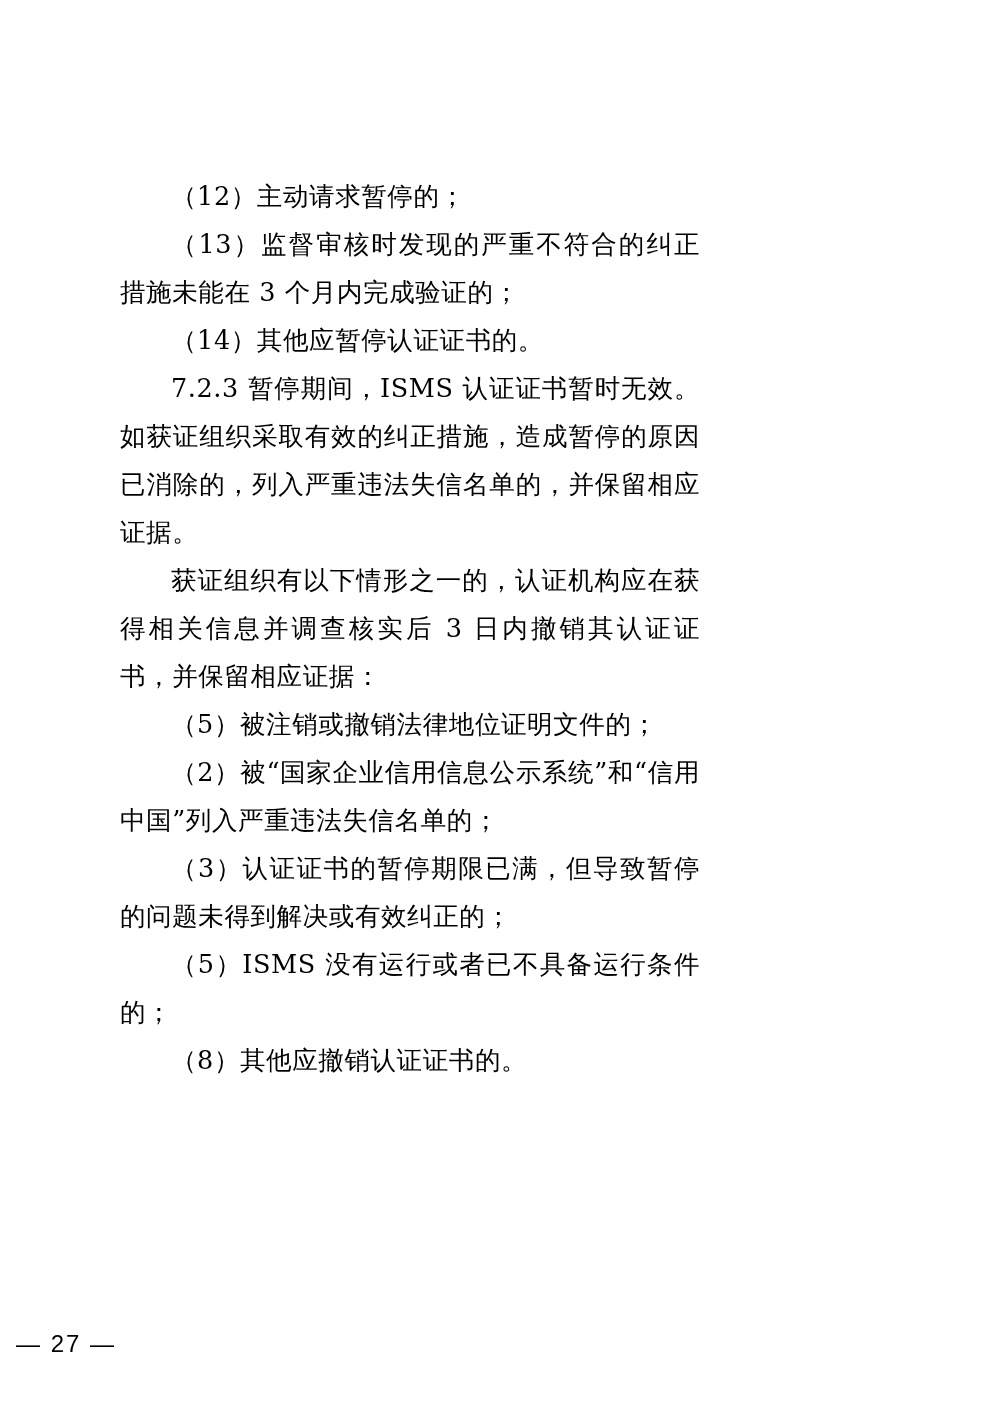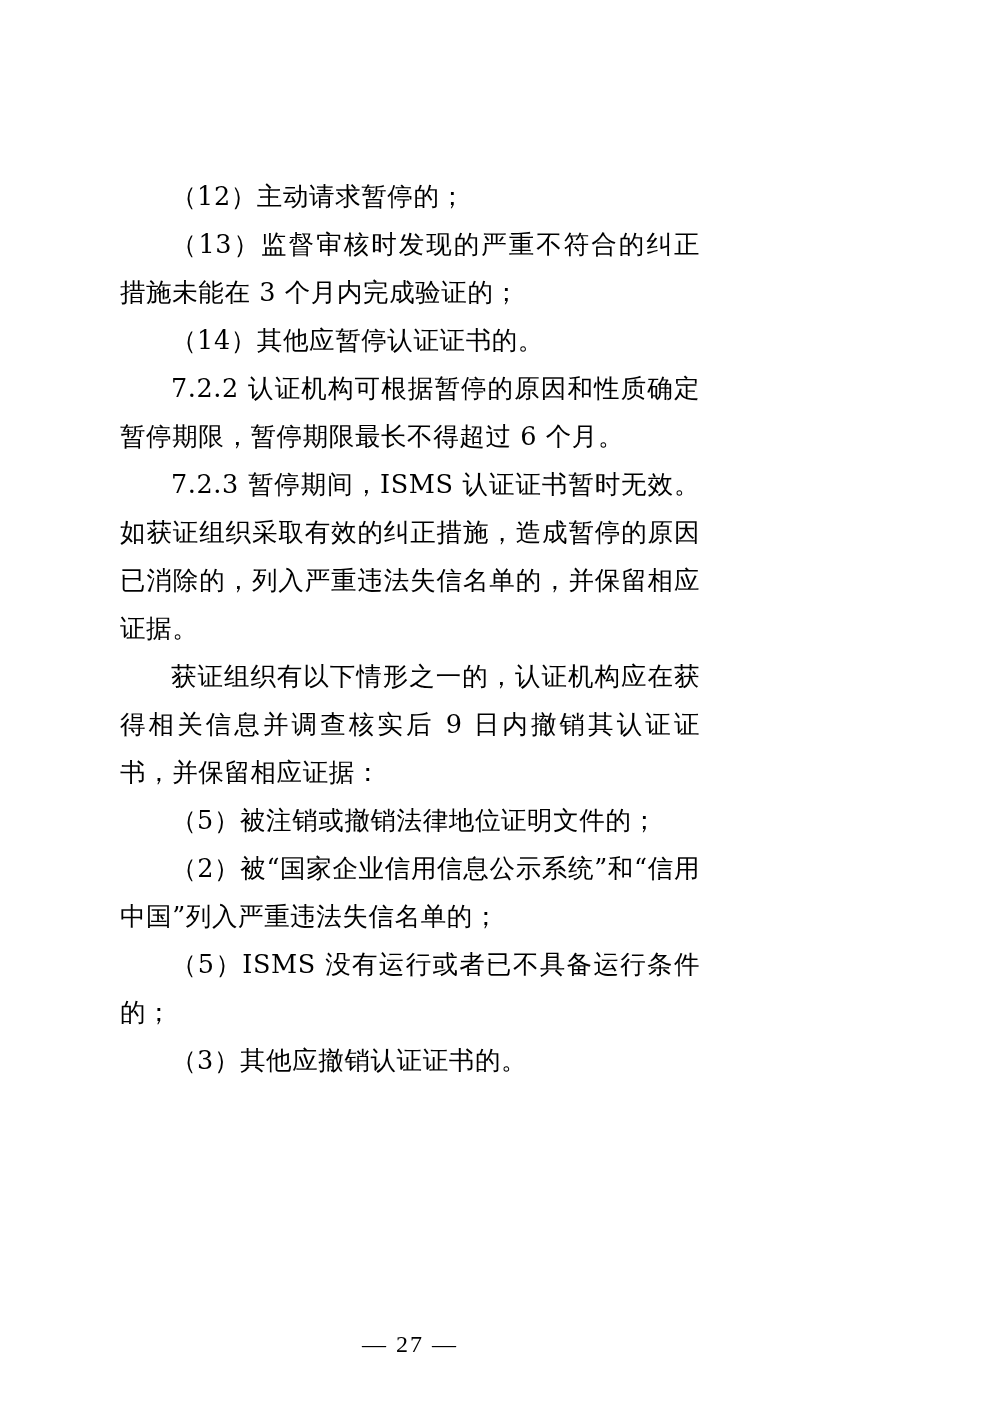--- a/index.html
+++ b/index.html
@@ -38,36 +38,36 @@
     margin: 0;
     text-indent: 2em;
     font-weight: bold;
     letter-spacing: 1px;
   }
   .page-number {
     position: absolute;
     left: 0;
     right: 0;
     bottom: 68px;
-    text-align: center;
     font-size: 24px;
     letter-spacing: 2px;
-    font-family: Liberation Serif, serif;
+    font-family: Liberation Sans, sans-serif;
+    padding-left: 16px;
   }
 </style>
 </head>
 <body>
 
 <div class="page">
   <div class="body-text">
     <p class="para">（12）主动请求暂停的；</p>
     <p class="para">（13）监督审核时发现的严重不符合的纠正措施未能在 3 个月内完成验证的；</p>
     <p class="para">（14）其他应暂停认证证书的。</p>
-    <p class="para">7.2.2  认证机构可根据暂停的原因和性质确定暂停期限，暂停期限最长不得超过 6 个月。</p>
     <p class="para">7.2.3  暂停期间，ISMS 认证证书暂时无效。如获证组织采取有效的纠正措施，造成暂停的原因已消除的，列入严重违法失信名单的，并保留相应证据。</p>
-    <p class="para">获证组织有以下情形之一的，认证机构应在获得相关信息并调查核实后 9 日内撤销其认证证书，并保留相应证据：</p>
+    <p class="para">获证组织有以下情形之一的，认证机构应在获得相关信息并调查核实后 3 日内撤销其认证证书，并保留相应证据：</p>
     <p class="para">（5）被注销或撤销法律地位证明文件的；</p>
     <p class="para">（2）被“国家企业信用信息公示系统”和“信用中国”列入严重违法失信名单的；</p>
+    <p class="para">（3）认证证书的暂停期限已满，但导致暂停的问题未得到解决或有效纠正的；</p>
     <p class="para">（5）ISMS 没有运行或者已不具备运行条件的；</p>
-    <p class="para">（3）其他应撤销认证证书的。</p>
+    <p class="para">（8）其他应撤销认证证书的。</p>
   </div>
   <div class="page-number">— 27 —</div>
 </div>
 
 </body></html>

